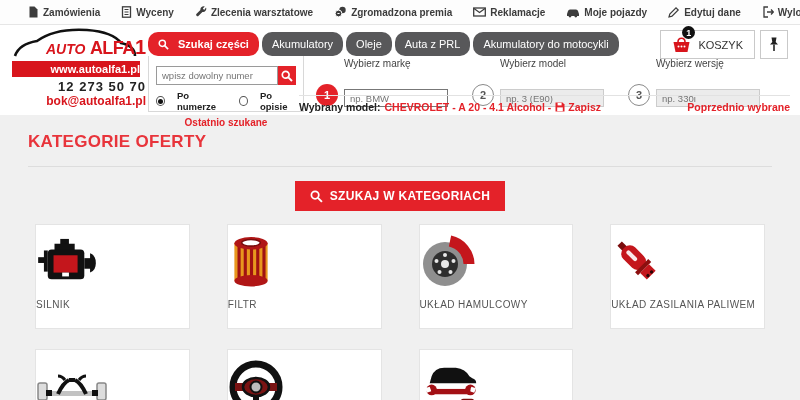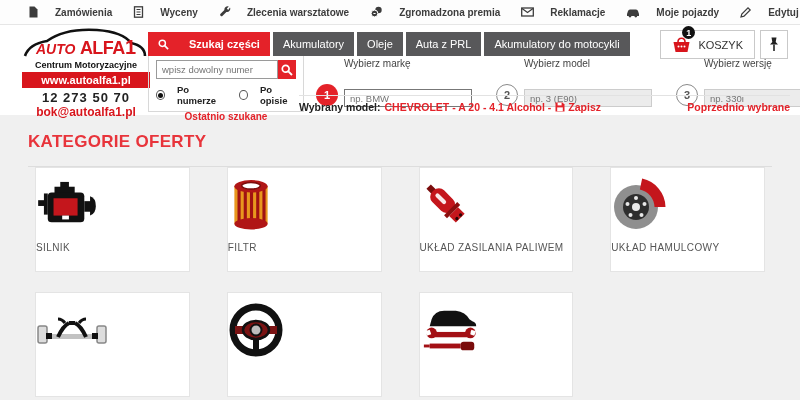--- a/index.html
+++ b/index.html
@@ -2,47 +2,47 @@
 <html><head>
 <meta charset="utf-8">
 <style>
   * { margin:0; padding:0; box-sizing:border-box; }
   html,body { width:800px; height:400px; overflow:hidden; }
   body { font-family:"Liberation Sans", sans-serif; background:#f0f0f0; color:#333; }
 
   
   .topnav { height:25px; background:#fdfdfd; border-bottom:1px solid #e6e6e6;
     display:flex; align-items:center; padding-left:28px; gap:21px; }
-  .topnav-item { display:flex; align-items:center; gap:16px; font-size:10px; font-weight:bold;
+  .topnav-item { display:flex; align-items:center; gap:4px; font-size:10px; font-weight:bold;
     color:#3c3c3c; cursor:pointer; white-space:nowrap; }
   .topnav-item svg { flex:0 0 auto; }
 
   
   .header { position:relative; height:90px; background:#fff; }
 
-  .logo { position:absolute; left:16px; top:0; width:140px; text-align:center; cursor:pointer; }
+  .logo { position:absolute; left:6px; top:0; width:140px; text-align:right; cursor:pointer; }
   .logo-car { position:relative; height:34px; }
   .logo-car svg { position:absolute; left:5px; top:0; }
   .logo-text { position:absolute; left:0; right:0; bottom:0; white-space:nowrap; }
   .lt-auto { color:#d8151c; font-weight:bold; font-style:italic; font-size:14px; }
   .lt-alfa { color:#d8151c; font-weight:bold; font-size:18px; letter-spacing:-0.5px; }
   .lt-one  { color:#d8151c; font-weight:bold; font-size:20px; }
   .logo-tagline { font-size:9px; font-weight:bold; color:#111; margin-top:1px; }
   .logo-site { background:#d8151c; color:#fff; font-weight:bold; font-size:11px;
     padding:2px 0; margin:2px 6px 0 6px; }
   .logo-phone { font-size:13px; font-weight:bold; color:#222; letter-spacing:1px; margin-top:2px; }
   .logo-email { font-size:12px; font-weight:bold; color:#d8151c; }
 
   .tabs { position:absolute; left:148px; top:7px; display:flex; gap:3px; }
   .tab { background:#58585a; color:#fff; font-size:11px; padding:6px 10px 6px 10px;
-    cursor:pointer; display:flex; align-items:center; gap:20px; white-space:nowrap; }
+    cursor:pointer; display:flex; align-items:center; gap:9px; white-space:nowrap;border-radius:10px; }
   .tab.active { background:#e42229; font-weight:bold; }
 
   .search-panel { position:absolute; left:148px; top:31px; width:156px; height:56px;
-    border:1px solid #d8d8d8; border-top:none; padding:4px 7px 0 7px; }
+    border:1px solid #d8d8d8; border-top:none; padding:10px 7px 0 7px; }
   .search-row { display:flex; }
   .search-input { width:122px; height:19px; border:1px solid #9a9a9a; font-size:9.5px;
     padding:0 5px; color:#444; font-family:"Liberation Sans",sans-serif; }
   .search-btn { width:22px; height:19px; background:#e42229; border:none; cursor:pointer;
     display:flex; align-items:center; justify-content:center; }
   .radio-row { display:flex; gap:16px; margin-top:5px; }
   .radio-opt { display:flex; align-items:center; gap:12px; font-size:9.5px; font-weight:bold;
     color:#222; cursor:pointer; }
   .radio { width:10px; height:10px; border:1px solid #555; border-radius:50%;
     display:flex; align-items:center; justify-content:center; background:#fff; }
@@ -51,21 +51,21 @@
     font-weight:bold; margin-top:5px; cursor:pointer; }
 
   .steps { position:absolute; left:316px; top:33px; display:flex; gap:24px; }
   .step { display:flex; align-items:flex-end; gap:6px; }
   .step-circle { width:22px; height:22px; border-radius:50%; font-size:11px; font-weight:bold;
     display:flex; align-items:center; justify-content:center; margin-bottom:1px; }
   .step-circle.active { background:#e42229; color:#fff; }
   .step-circle.idle { background:#fff; color:#555; border:1px solid #8a8a8a; }
   .step-body { display:flex; flex-direction:column; gap:20px; }
   .step-label { font-size:10px; color:#444; }
-  .step-input { width:128px; height:18px; font-size:9.5px; padding:0 5px; color:#555;
+  .step-input { width:104px; height:18px; font-size:9.5px; padding:0 5px; color:#555;
     font-family:"Liberation Sans",sans-serif; }
   .step-input.enabled { border:1px solid #777; background:#fff; }
   .step-input.disabled { border:1px solid #ccc; background:#ececec; }
 
   .selection-row { position:absolute; left:299px; right:10px; bottom:2px;
     border-top:1px solid #e2e2e2; padding-top:5px; display:flex; align-items:center;
     font-size:10.5px; font-weight:bold; }
   .sel-label { color:#222; margin-right:4px; }
   .sel-value { color:#e42229; margin-right:4px; }
   .sel-save { color:#e42229; display:flex; align-items:center; gap:3px; cursor:pointer; }
@@ -159,21 +159,20 @@
 
 <header class="header">
 
   <div class="logo">
     <div class="logo-car">
       <svg width="128" height="34" viewBox="0 0 128 34">
         <path d="M4 31 Q8 19 26 16 Q44 3 76 5 Q102 7 110 18 Q124 21 124 31" fill="none" stroke="#111" stroke-width="2.6"></path>
       </svg>
       <div class="logo-text"><span class="lt-auto">AUTO</span> <span class="lt-alfa">ALFA</span><span class="lt-one">1</span></div>
     </div>
-    <div class="logo-tagline">Centrum Motoryzacyjne</div>
     <div class="logo-site">www.autoalfa1.pl</div>
     <div class="logo-phone">12 273 50 70</div>
     <div class="logo-email">bok@autoalfa1.pl</div>
   </div>
 
   <div class="tabs">
     <div class="tab active">
       <svg width="11" height="11" viewBox="0 0 12 12">
           <circle cx="4.7" cy="4.7" r="3.4" fill="none" stroke="#fff" stroke-width="1.6"></circle>
           <path d="M7.3 7.3 L11 11" stroke="#fff" stroke-width="1.8"></path>
@@ -275,20 +274,27 @@
           <path d="M6 7.5 v6.5" stroke="#222" stroke-width="1.6"></path>
         </svg>
     </div>
   </div>
 </header>
 
 <main class="main">
   <h1 class="page-heading">KATEGORIE OFERTY</h1>
   <hr class="heading-rule">
 
+  <button class="btn-search-cat">
+    <svg width="13" height="13" viewBox="0 0 12 12">
+        <circle cx="4.7" cy="4.7" r="3.4" fill="none" stroke="#fff" stroke-width="1.6"></circle>
+        <path d="M7.3 7.3 L11 11" stroke="#fff" stroke-width="1.8"></path>
+      </svg>
+    <span>SZUKAJ W KATEGORIACH</span>
+  </button>
 
   <div class="cat-grid">
 
     <div class="card">
       <div class="card-icon">
         <svg width="62" height="50" viewBox="0 0 64 52">
           <rect x="2" y="21" width="7" height="6" fill="#111"></rect>
           <rect x="8" y="14" width="4" height="22" fill="#111"></rect>
           <rect x="25" y="2" width="9" height="6" fill="#111"></rect>
           <rect x="19" y="7" width="21" height="8" fill="#111"></rect>
@@ -314,54 +320,54 @@
           <ellipse cx="22" cy="44" rx="16" ry="5.5" fill="#b01616"></ellipse>
           <ellipse cx="22" cy="8" rx="16" ry="6" fill="#b01616"></ellipse>
           <ellipse cx="22" cy="7.5" rx="9" ry="3.2" fill="#fff" stroke="#7a0c0c" stroke-width="1.5"></ellipse>
         </svg>
       </div>
       <span class="card-label">FILTR</span>
     </div>
 
     <div class="card">
       <div class="card-icon">
+        <svg width="56" height="56" viewBox="0 0 56 56">
+          <circle cx="25" cy="30" r="22" fill="#8f8f8f"></circle>
+          <circle cx="25" cy="30" r="13" fill="#2e2e2e"></circle>
+          <circle cx="25" cy="30" r="4" fill="#e8e8e8"></circle>
+          <circle cx="25" cy="21" r="2" fill="#e8e8e8"></circle>
+          <circle cx="33.5" cy="27" r="2" fill="#e8e8e8"></circle>
+          <circle cx="30.5" cy="38" r="2" fill="#e8e8e8"></circle>
+          <circle cx="19.5" cy="38" r="2" fill="#e8e8e8"></circle>
+          <circle cx="16.5" cy="27" r="2" fill="#e8e8e8"></circle>
+          <path d="M30 7 A24 24 0 0 1 49 30" fill="none" stroke="#c4161c" stroke-width="11"></path>
+        </svg>
+      </div>
+      <span class="card-label">UKŁAD HAMULCOWY</span>
+    </div>
+
+    <div class="card">
+      <div class="card-icon">
         <svg width="54" height="54" viewBox="0 0 52 52">
           <g transform="rotate(-45 26 26)">
             <rect x="23" y="1" width="6" height="7" fill="#7a0c0c"></rect>
             <rect x="18" y="7" width="16" height="26" rx="7" fill="#c4161c"></rect>
             <rect x="24" y="11" width="4" height="13" rx="2" fill="#fff" opacity="0.9"></rect>
             <rect x="17" y="31" width="18" height="4" fill="#8c0f0f"></rect>
             <rect x="20" y="35" width="12" height="9" fill="#c4161c"></rect>
             <circle cx="23.5" cy="42" r="1.6" fill="#2a0505"></circle>
             <circle cx="28.5" cy="42" r="1.6" fill="#2a0505"></circle>
           </g>
         </svg>
       </div>
       <span class="card-label">UKŁAD ZASILANIA PALIWEM</span>
     </div>
 
     <div class="card">
       <div class="card-icon">
-        <svg width="56" height="56" viewBox="0 0 56 56">
-          <circle cx="25" cy="30" r="22" fill="#8f8f8f"></circle>
-          <circle cx="25" cy="30" r="13" fill="#2e2e2e"></circle>
-          <circle cx="25" cy="30" r="4" fill="#e8e8e8"></circle>
-          <circle cx="25" cy="21" r="2" fill="#e8e8e8"></circle>
-          <circle cx="33.5" cy="27" r="2" fill="#e8e8e8"></circle>
-          <circle cx="30.5" cy="38" r="2" fill="#e8e8e8"></circle>
-          <circle cx="19.5" cy="38" r="2" fill="#e8e8e8"></circle>
-          <circle cx="16.5" cy="27" r="2" fill="#e8e8e8"></circle>
-          <path d="M30 7 A24 24 0 0 1 49 30" fill="none" stroke="#c4161c" stroke-width="11"></path>
-        </svg>
-      </div>
-      <span class="card-label">UKŁAD HAMULCOWY</span>
-    </div>
-
-    <div class="card">
-      <div class="card-icon">
         <svg width="72" height="42" viewBox="0 0 72 42">
           <rect x="9" y="25" width="54" height="5" fill="#c2c2c2"></rect>
           <path d="M22 28 Q27 17 33 14 M50 28 Q45 17 39 14 M33 14 h6" fill="none" stroke="#111" stroke-width="4"></path>
           <path d="M29 14 q-3 -4 -7 -4 M43 14 q3 -4 7 -4" fill="none" stroke="#111" stroke-width="3"></path>
           <rect x="2" y="17" width="9" height="17" rx="2" fill="#ddd" stroke="#888" stroke-width="1.5"></rect>
           <rect x="61" y="17" width="9" height="17" rx="2" fill="#ddd" stroke="#888" stroke-width="1.5"></rect>
           <rect x="10" y="24" width="6" height="6" fill="#111"></rect>
           <rect x="56" y="24" width="6" height="6" fill="#111"></rect>
         </svg>
       </div>

